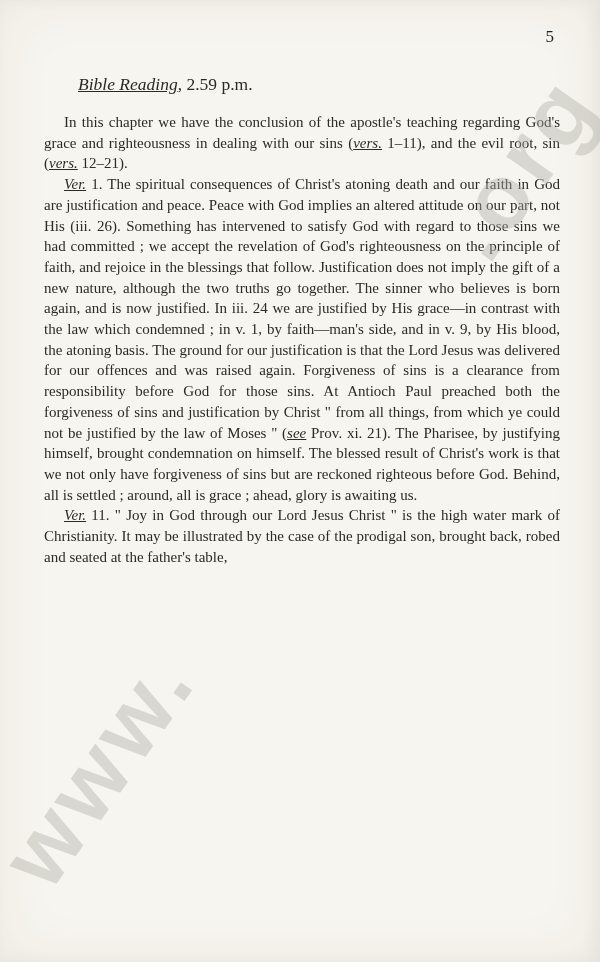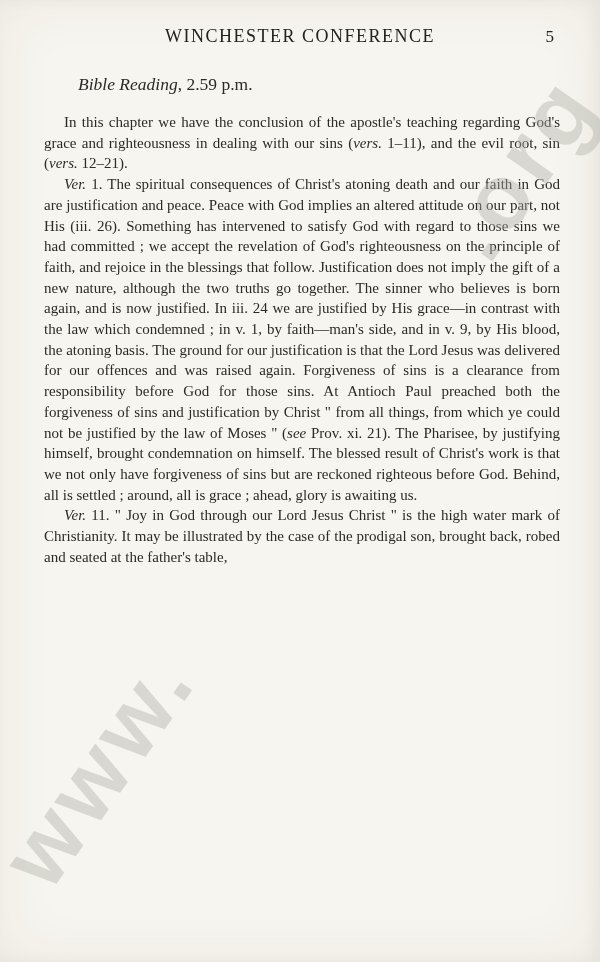--- a/index.html
+++ b/index.html
@@ -66,31 +66,30 @@
     transform: translate(-50%, -50%) rotate(-55deg);
     font-family: "Liberation Sans", "DejaVu Sans", sans-serif;
     font-weight: bold;
     font-size: 92px;
     letter-spacing: 6px;
     color: rgba(175, 173, 168, 0.42);
     white-space: pre;
     pointer-events: none;
     z-index: 3;
   }
-  i { font-style: italic; }
+  i { font-style: italic; text-decoration: underline; }
 </style>
 </head>
 <body>
 
 <div class="page">
 
   <div class="watermark">www.                .org</div>
 
   <div class="header">
-    <span class="running-title">WINCHESTER CONFERENCE</span>
     <span class="page-number">5</span>
   </div>
 
   <div class="content">
     <div class="meta" id="meta-block">
         <div class="meta-line"><i>Bible Reading</i><span>, 2.59 p.m.</span></div>
       </div>
     <div class="body-text" id="body-text">
         <p><span>In this chapter we have the conclusion of the apostle's teaching regarding God's grace and righteousness in dealing with our sins (</span><i>vers.</i><span> 1–11), and the evil root, sin (</span><i>vers.</i><span> 12–21).</span></p>
         <p><i>Ver.</i><span> 1.  The spiritual consequences of Christ's atoning death and our faith in God are justification and peace.  Peace with God implies an altered attitude on our part, not His (iii. 26).  Something has intervened to satisfy God with regard to those sins we had committed ; we accept the revelation of God's righteousness on the principle of faith, and rejoice in the blessings that follow.  Justification does not imply the gift of a new nature, although the two truths go together.  The sinner who believes is born again, and is now justified.  In iii. 24 we are justified by His grace—in contrast with the law which condemned ; in v. 1, by faith—man's side, and in v. 9, by His blood, the atoning basis.  The ground for our justification is that the Lord Jesus was delivered for our offences and was raised again.  Forgiveness of sins is a clearance from responsibility before God for those sins.  At Antioch Paul preached both the forgiveness of sins and justification by Christ " from all things, from which ye could not be justified by the law of Moses " (</span><i>see</i><span> Prov. xi. 21). The Pharisee, by justifying himself, brought condemnation on himself.  The blessed result of Christ's work is that we not only have forgiveness of sins but are reckoned righteous before God.  Behind, all is settled ; around, all is grace ; ahead, glory is awaiting us.</span></p>

